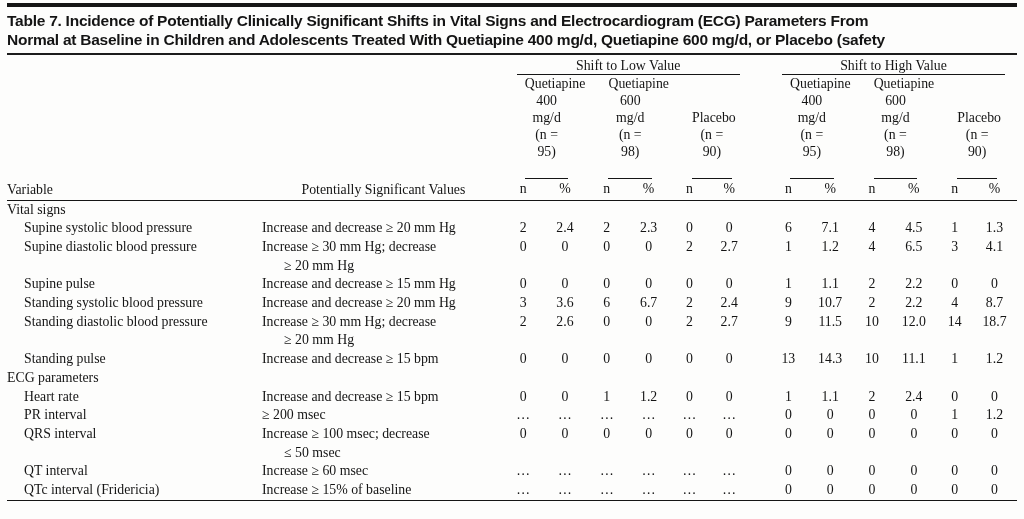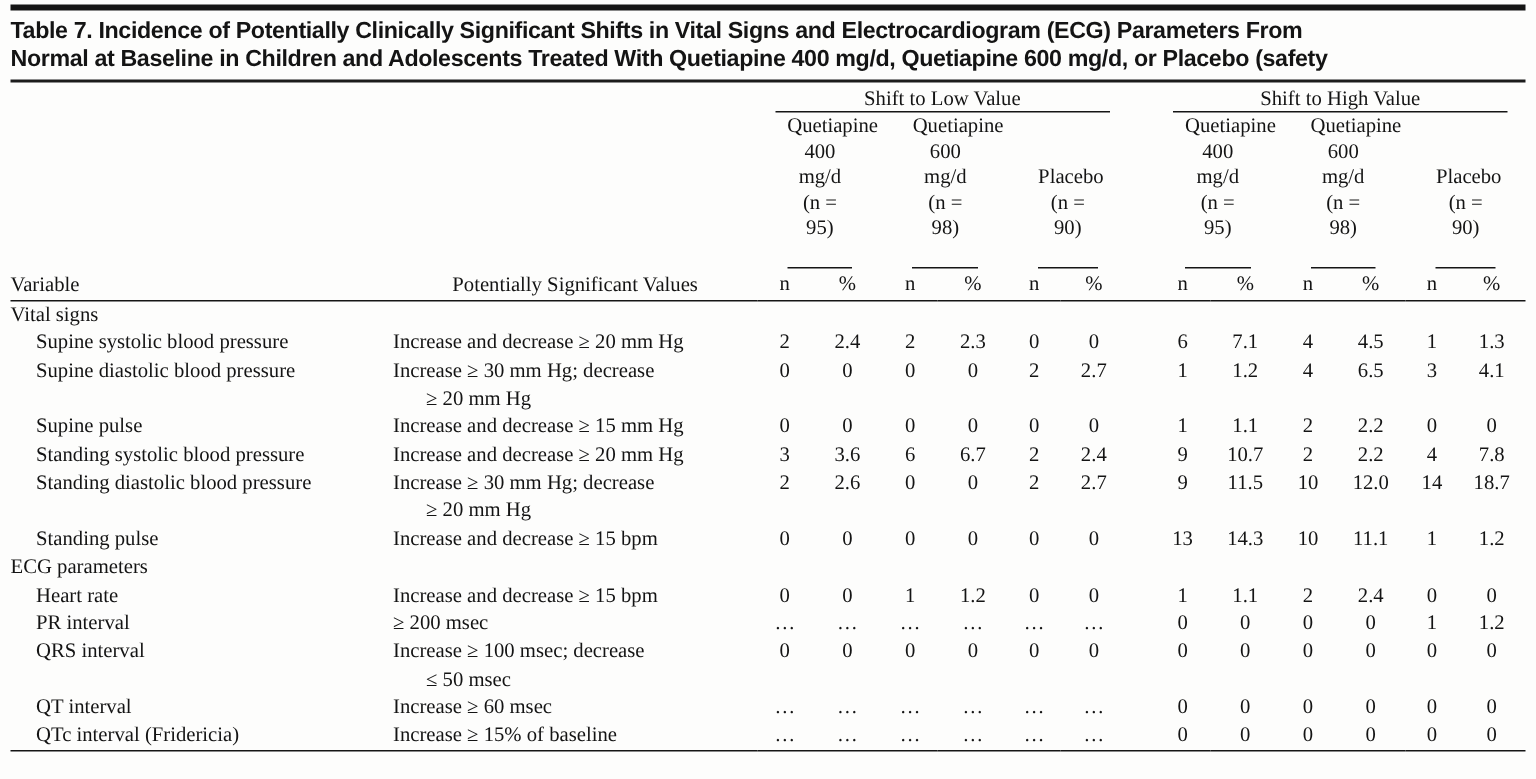--- a/index.html
+++ b/index.html
@@ -237,21 +237,21 @@
           <td class="num">6</td>
           <td class="num">6.7</td>
           <td class="num">2</td>
           <td class="num">2.4</td>
           <td class="gapc"></td>
           <td class="num">9</td>
           <td class="num">10.7</td>
           <td class="num">2</td>
           <td class="num">2.2</td>
           <td class="num">4</td>
-          <td class="num">7.8</td>
+          <td class="num">8.7</td>
         </tr>
         <tr>
           <td class="var">Standing diastolic blood pressure</td>
           <td class="psv"><span>Increase ≥ 30 mm Hg; decrease</span><span class="crit2">≥ 20 mm Hg</span></td>
           <td class="num">2</td>
           <td class="num">2.6</td>
           <td class="num">0</td>
           <td class="num">0</td>
           <td class="num">2</td>
           <td class="num">2.7</td>

